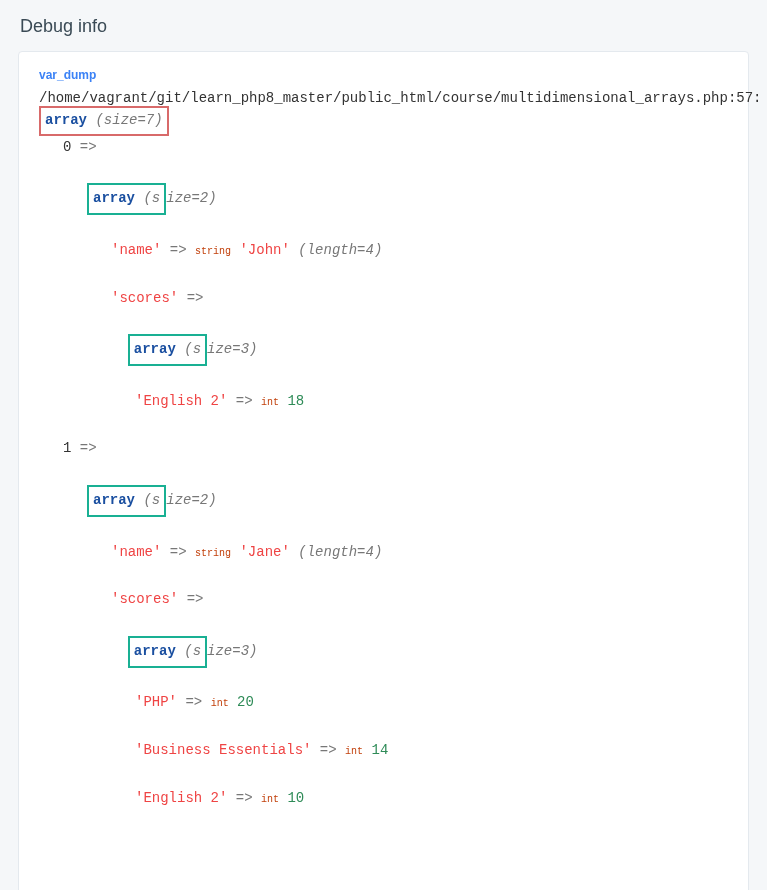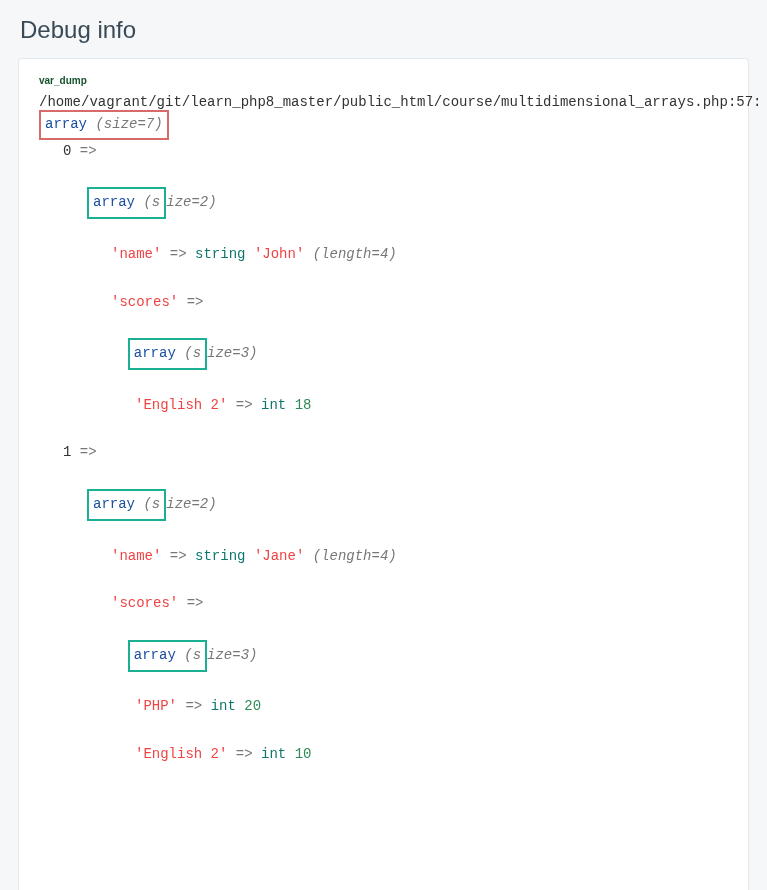--- a/index.html
+++ b/index.html
@@ -8,53 +8,53 @@
     background: #f5f7f9;
     font-family: "Segoe UI", "Helvetica Neue", Arial, sans-serif;
     color: #3a4a55;
   }
   .page {
     width: 767px;
     box-sizing: border-box;
     padding: 10px 18px 20px 18px;
   }
   h2.page-title {
-    font-size: 24px;
+    font-size: 18px;
     font-weight: 500;
     color: #3a4a55;
     margin: 6px 0 14px 2px;
   }
   .panel {
     background: #fff;
     border: 1px solid #e4e9ee;
     border-radius: 4px;
     padding: 16px 20px 18px 20px;
   }
   .section-title {
-    font-size: 10px;
+    font-size: 12px;
     font-weight: 600;
-    color: #14532d;
+    color: #3b82f6;
     margin: 0 0 8px 0;
   }
   pre.dump {
     margin: 0;
     font-family: Consolas, "Courier New", monospace;
     font-size: 14px;
     line-height: 1.7;
     color: #333;
     white-space: pre;
   }
   
   .path  { font-family: Consolas, "Courier New", monospace; font-size: 14px; color: #333; }
-  .kw    { color: #1a4fa0; font-weight: normal; margin-top: 28px; }          
+  .kw    { color: #1a4fa0; font-weight: bold; margin-top: 28px; }          
   .meta  { color: #777; font-style: italic; }            
   .arrow { color: #777; }                                
   .str   { color: #ef4444; }                             
   .num   { color: #2e8b57; }                             
-  .small { font-size: 14px; color: #0f766e; }             
+  .small { font-size: 10px; color: #c2410c; }             
   .hl-red {
     border: 2px solid #d86a6a;
     padding: 1px 4px;
     display: inline-block;
   }
   .hl-grn {
     border: 2px solid #19b093;
     padding: 2px 4px;
     display: inline-block;
   }
@@ -83,20 +83,21 @@
 <span class="i3"><span class="str">'name'</span> <span class="arrow">=&gt;</span> <span class="small">string</span> <span class="str">'John'</span> <span class="meta">(length=4)</span></span>
 <span class="i3"><span class="str">'scores'</span> <span class="arrow">=&gt;</span></span>
 <span class="i3">  <span class="hl-grn"><span class="kw">array</span> <span class="meta">(s</span></span><span class="meta">ize=3)</span></span>
 <span class="i4"><span class="str">'English 2'</span> <span class="arrow">=&gt;</span> <span class="small">int</span> <span class="num">18</span></span>
 <span class="i1"><span>1</span> <span class="arrow">=&gt;</span></span>
 <span class="i2"><span class="hl-grn"><span class="kw">array</span> <span class="meta">(s</span></span><span class="meta">ize=2)</span></span>
 <span class="i3"><span class="str">'name'</span> <span class="arrow">=&gt;</span> <span class="small">string</span> <span class="str">'Jane'</span> <span class="meta">(length=4)</span></span>
 <span class="i3"><span class="str">'scores'</span> <span class="arrow">=&gt;</span></span>
 <span class="i3">  <span class="hl-grn"><span class="kw">array</span> <span class="meta">(s</span></span><span class="meta">ize=3)</span></span>
 <span class="i4"><span class="str">'PHP'</span> <span class="arrow">=&gt;</span> <span class="small">int</span> <span class="num">20</span></span>
+<span class="i4"><span class="str">'Business Essentials'</span> <span class="arrow">=&gt;</span> <span class="small">int</span> <span class="num">14</span></span>
 <span class="i4"><span class="str">'English 2'</span> <span class="arrow">=&gt;</span> <span class="small">int</span> <span class="num">10</span></span>
 
 
 
 
 
 
 
 
 </pre>

